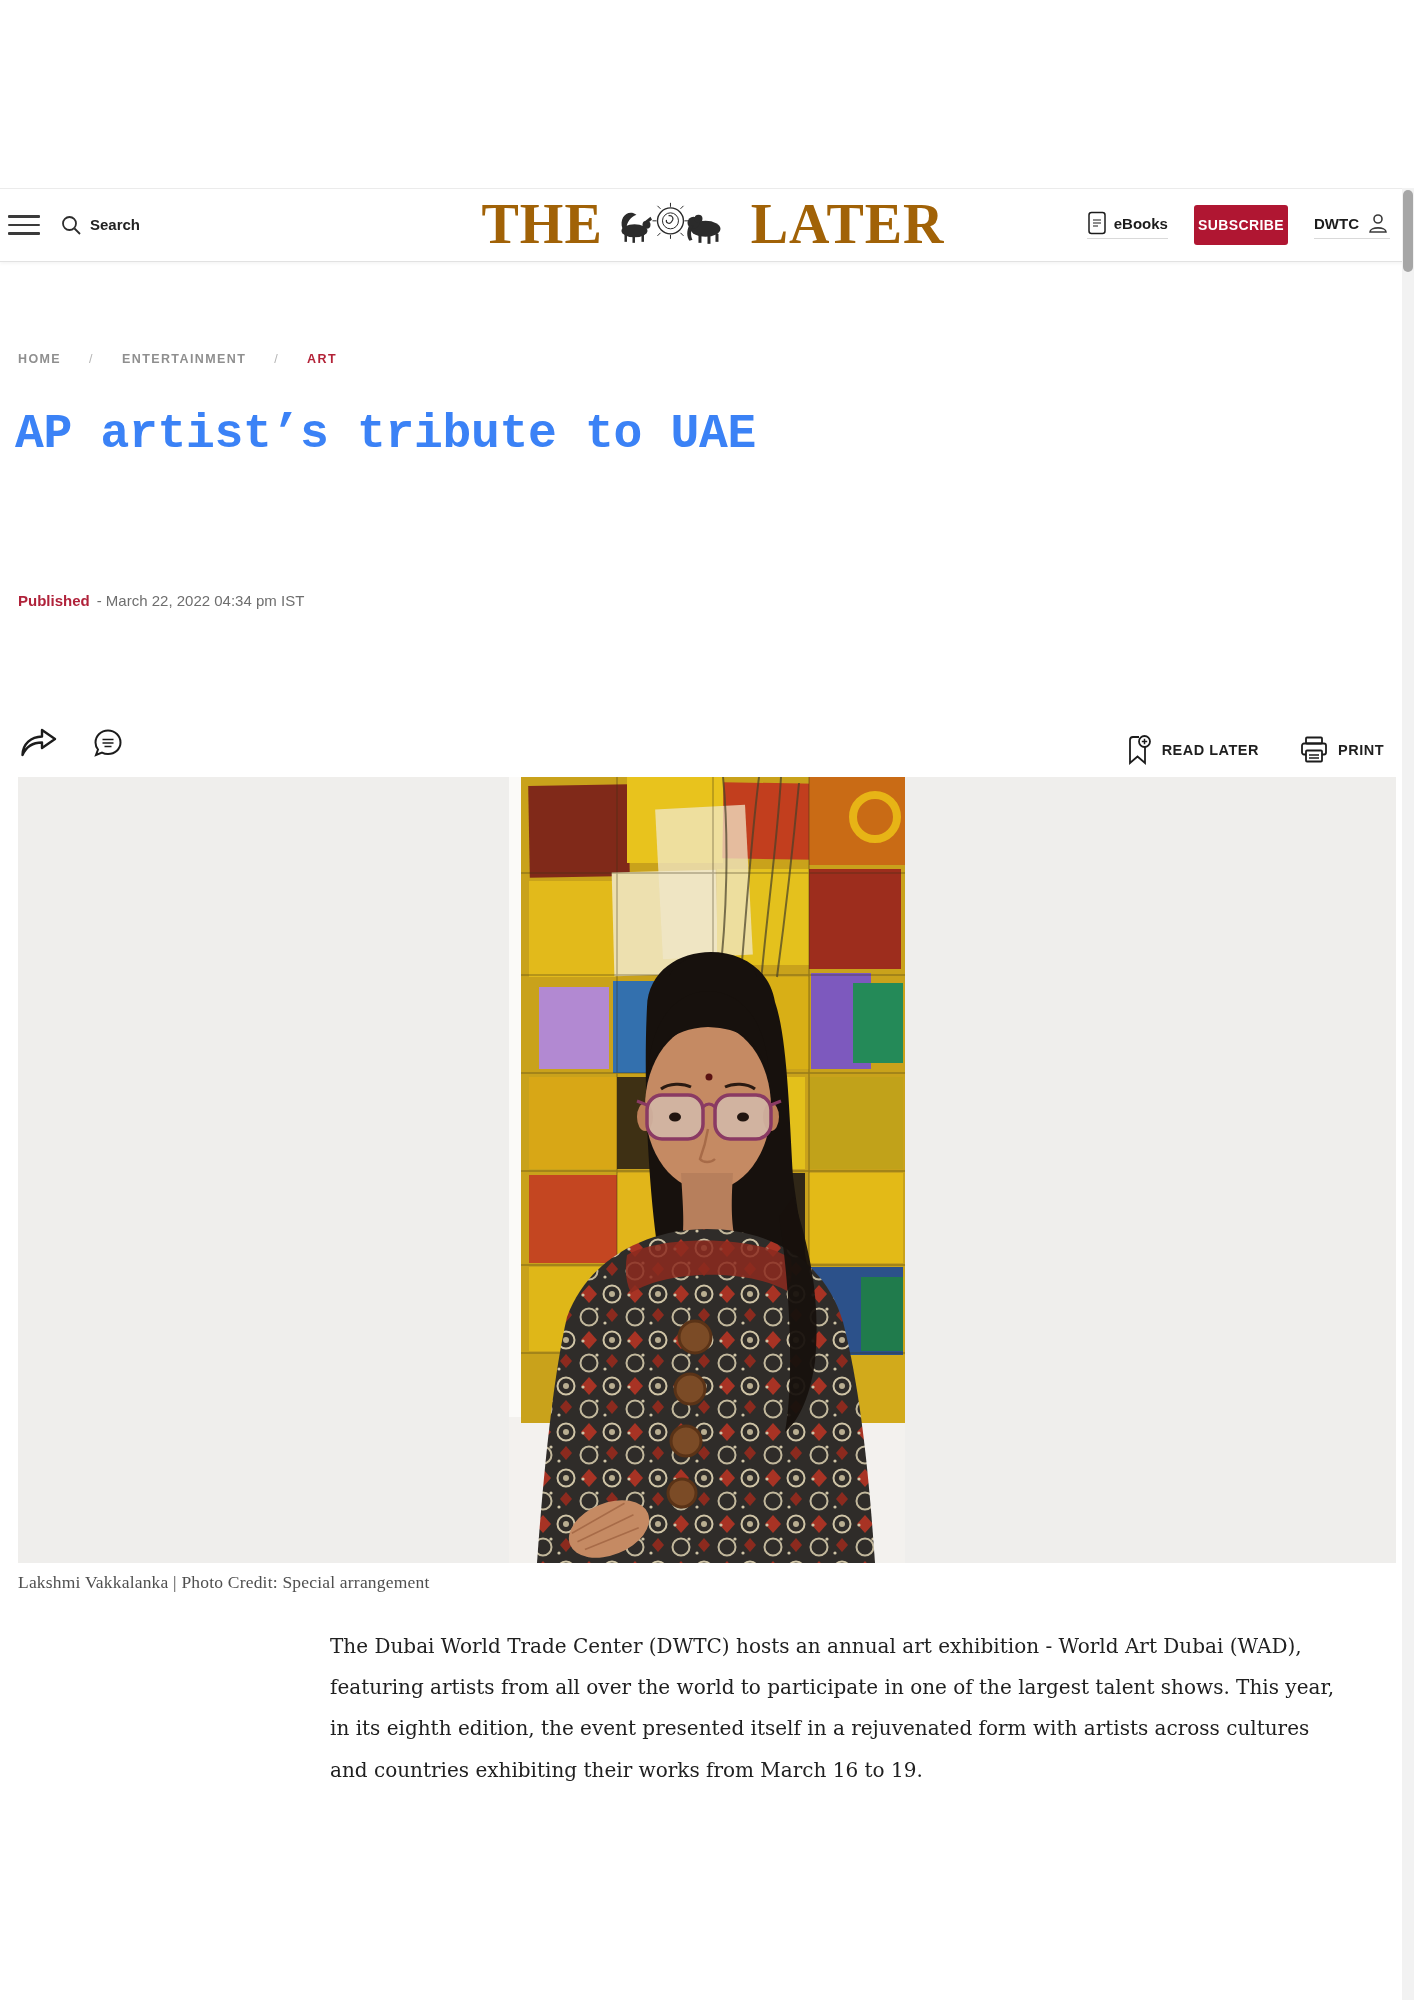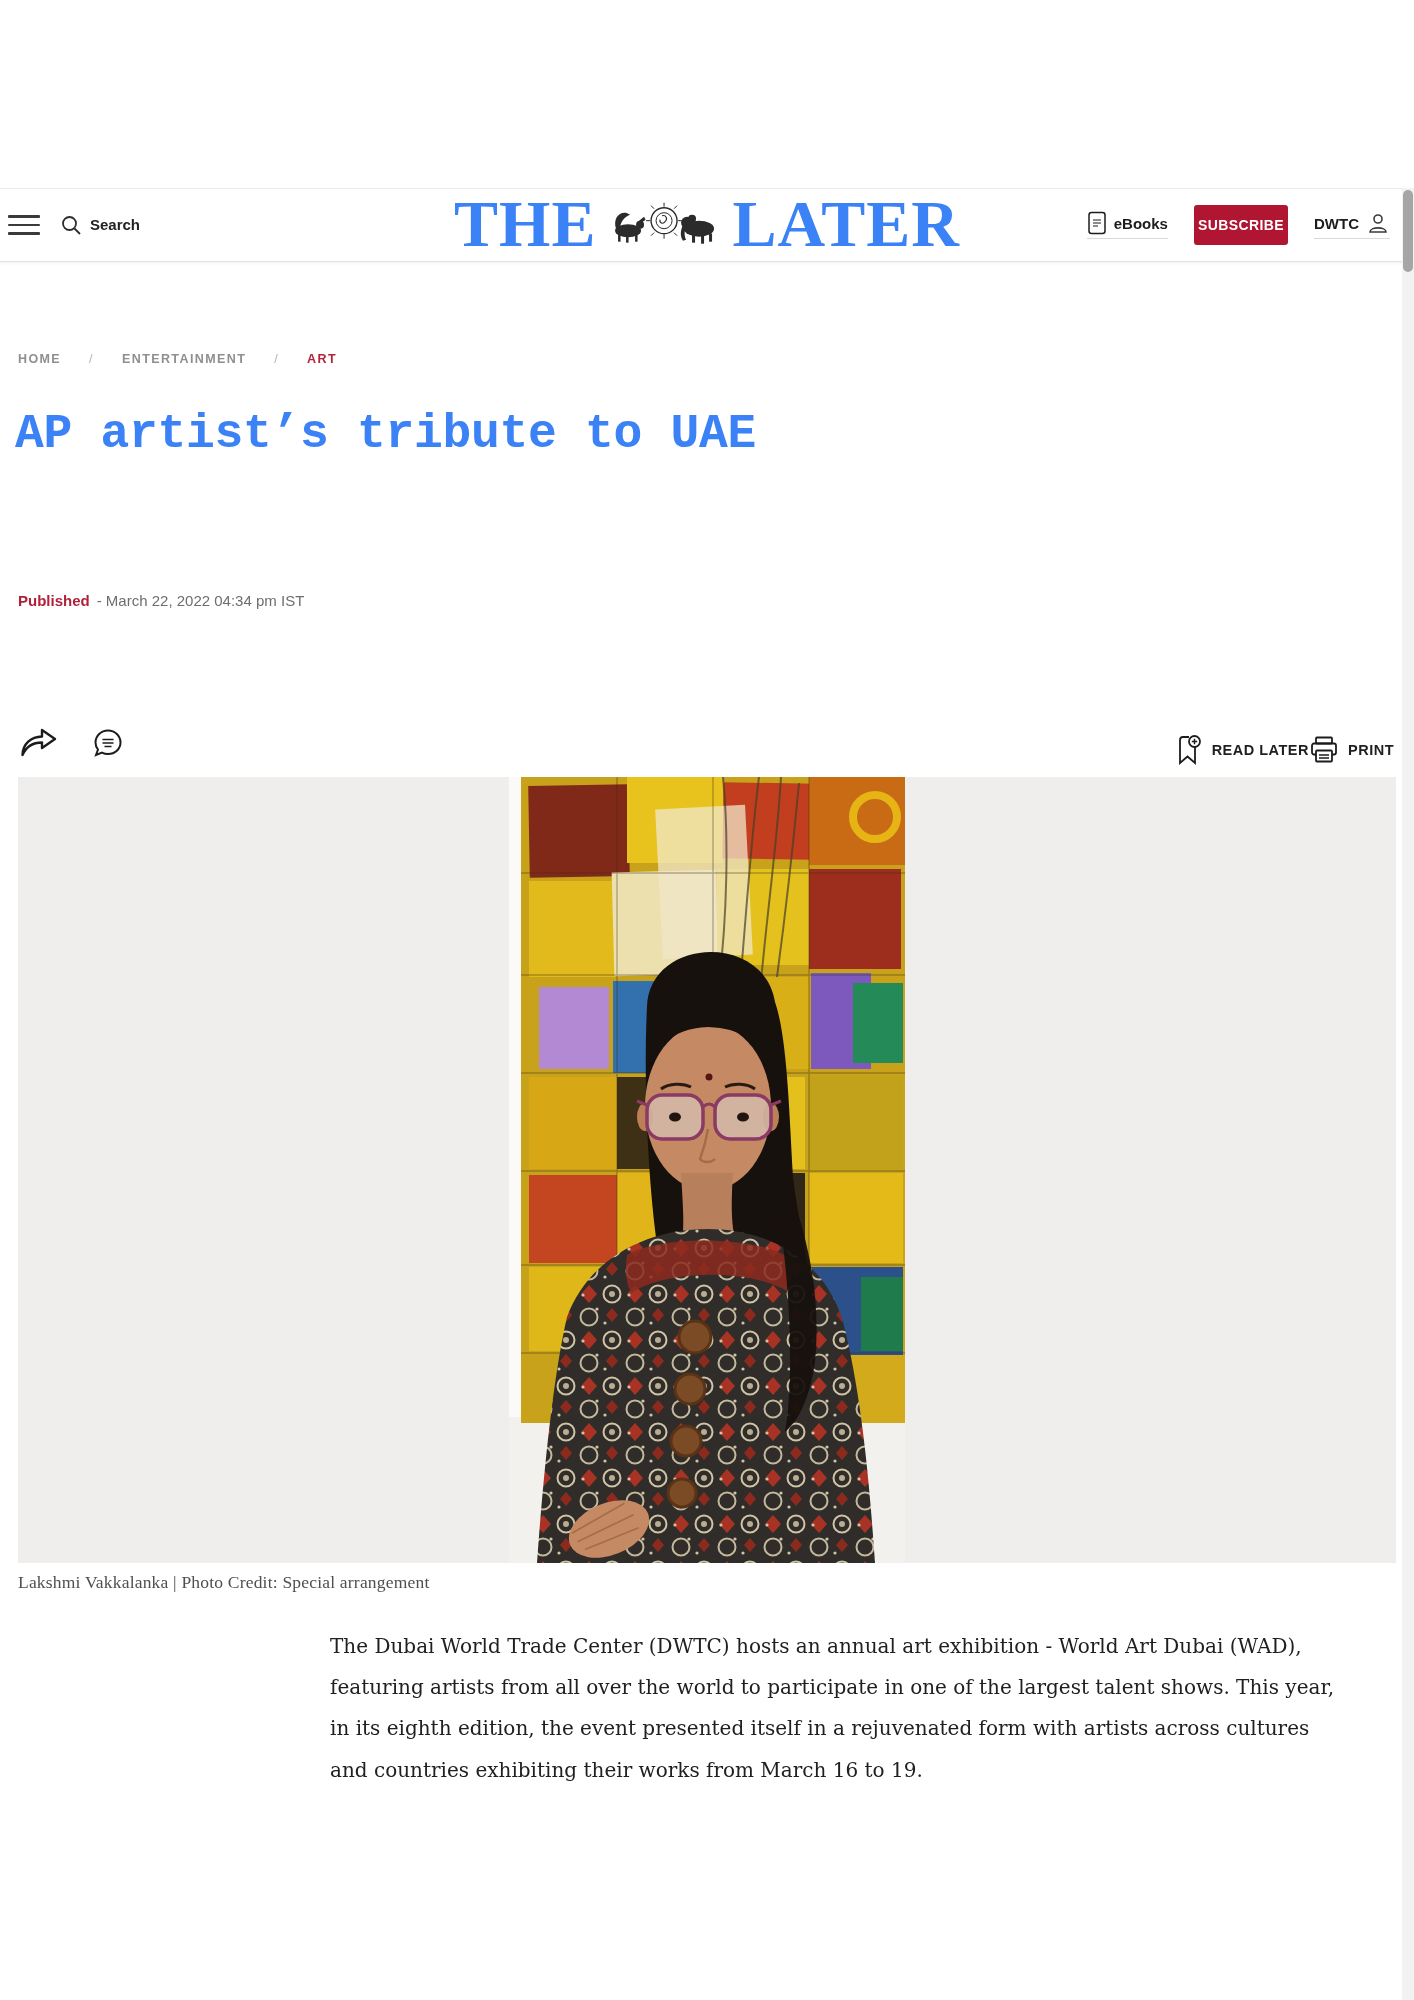--- a/index.html
+++ b/index.html
@@ -23,21 +23,21 @@
   .hamburger { width:32px; cursor:pointer; }
   .hamburger span { display:block; height:2.4px; background:#3a3a3a; margin:6px 0; border-radius:1px; }
   .search-box { display:flex; align-items:center; gap:8px; cursor:pointer; }
   .search-label { font-size:15px; font-weight:600; color:#222; }
   .logo {
     position:absolute; left:50%; top:50%; transform:translate(-50%,-52%);
     display:flex; align-items:center; gap:10px; white-space:nowrap;
   }
   .logo-word {
     font-family:"Liberation Serif", serif; font-weight:700;
-    font-size:66px; letter-spacing:1px; color:#3b82f6; line-height:1;
+    font-size:56px; letter-spacing:1px; color:#a16207; line-height:1;margin-left:12px;
   }
   .hdr-right { position:absolute; right:24px; top:50%; transform:translateY(-50%);
     display:flex; align-items:center; gap:26px; }
   .ebooks { display:flex; align-items:center; gap:7px; cursor:pointer;
     border-bottom:1px solid #d9d9d9; padding-bottom:3px; }
   .ebooks-label { font-size:15px; font-weight:700; color:#1c1c1c; }
   .subscribe-btn {
     background:#b01632; color:#ffffff; border:none; cursor:pointer;
     font-family:"Liberation Sans", sans-serif;
     font-size:14px; font-weight:700; letter-spacing:0.4px;
@@ -82,22 +82,22 @@
   .published-label { color:#b0223a; font-weight:700; }
   .published-date { color:#6e6e6e; font-weight:500; }
   .author-row { position:absolute; top:641px; left:20px;
     display:flex; align-items:center; gap:22px; }
   .avatar { width:66px; height:66px; border-radius:50%; overflow:hidden;
     background:#e8e4de; flex:0 0 auto; cursor:pointer; }
   .author-name { font-size:14.5px; font-weight:700; letter-spacing:0.8px; color:#212121; cursor:pointer; }
   
   .actions-left { position:absolute; top:726px; left:18px;
     display:flex; align-items:center; gap:34px; }
-  .actions-right { position:absolute; top:734px; right:20px;
-    display:flex; }
+  .actions-right { position:absolute; top:734px; right:30px;
+    display:flex; gap:40px; }
   .action-btn { display:flex; align-items:center; gap:9px; cursor:pointer; }
   .action-label { font-size:14.5px; font-weight:600; letter-spacing:0.5px; color:#1f1f1f; }
   .icon-btn { cursor:pointer; display:inline-flex; }
   
   .figure-block {
     position:absolute; top:777px; left:18px; width:1378px; height:786px;
     background:#efeeec; display:flex; justify-content:center; align-items:flex-start;
   }
   .photo { width:396px; height:786px; background:#fdfdfc; }
   .figure-caption {

